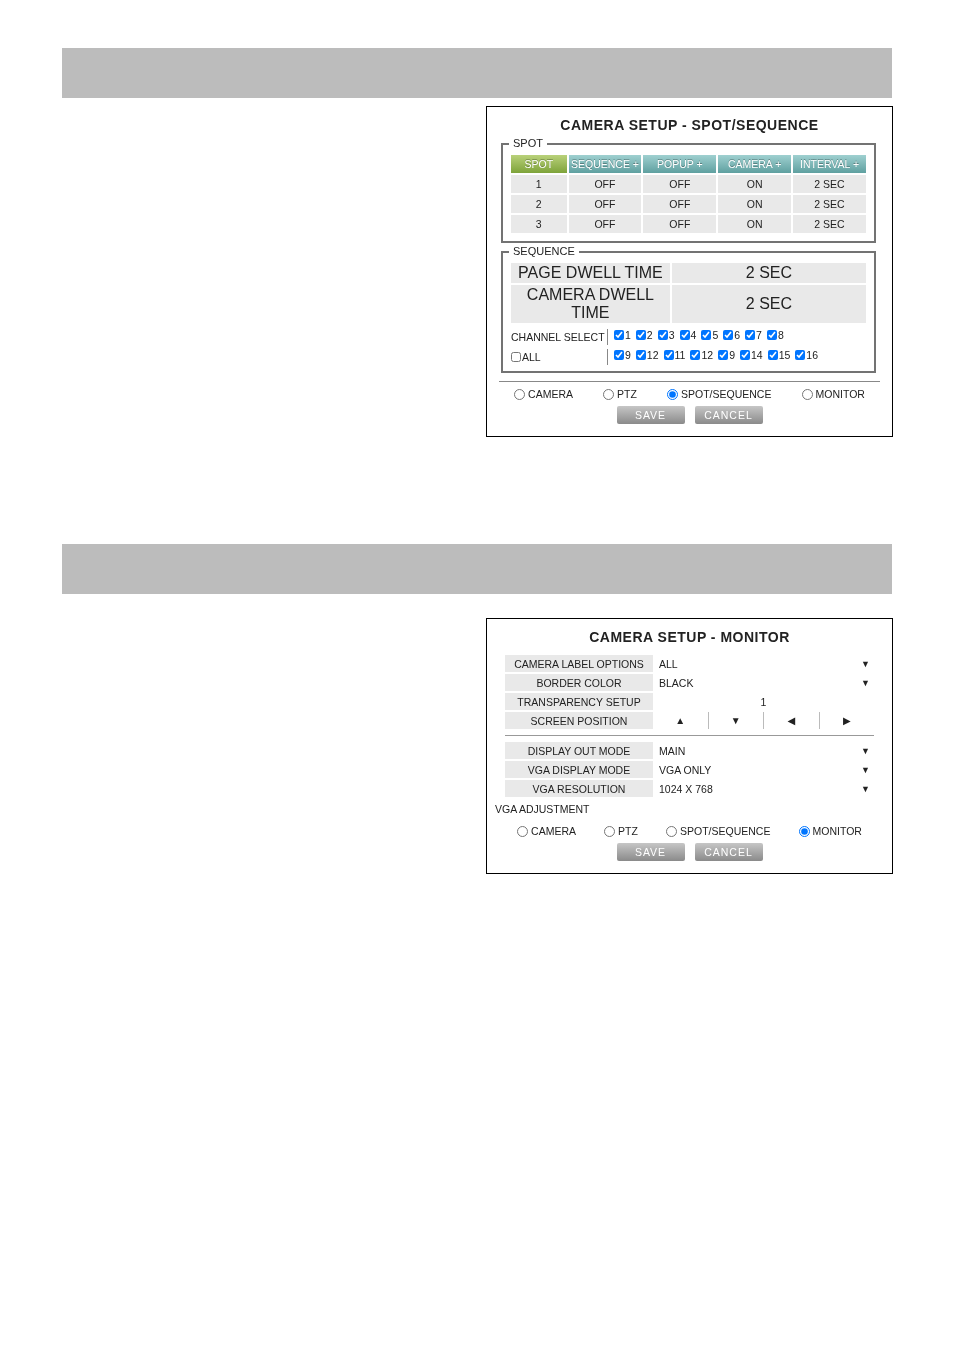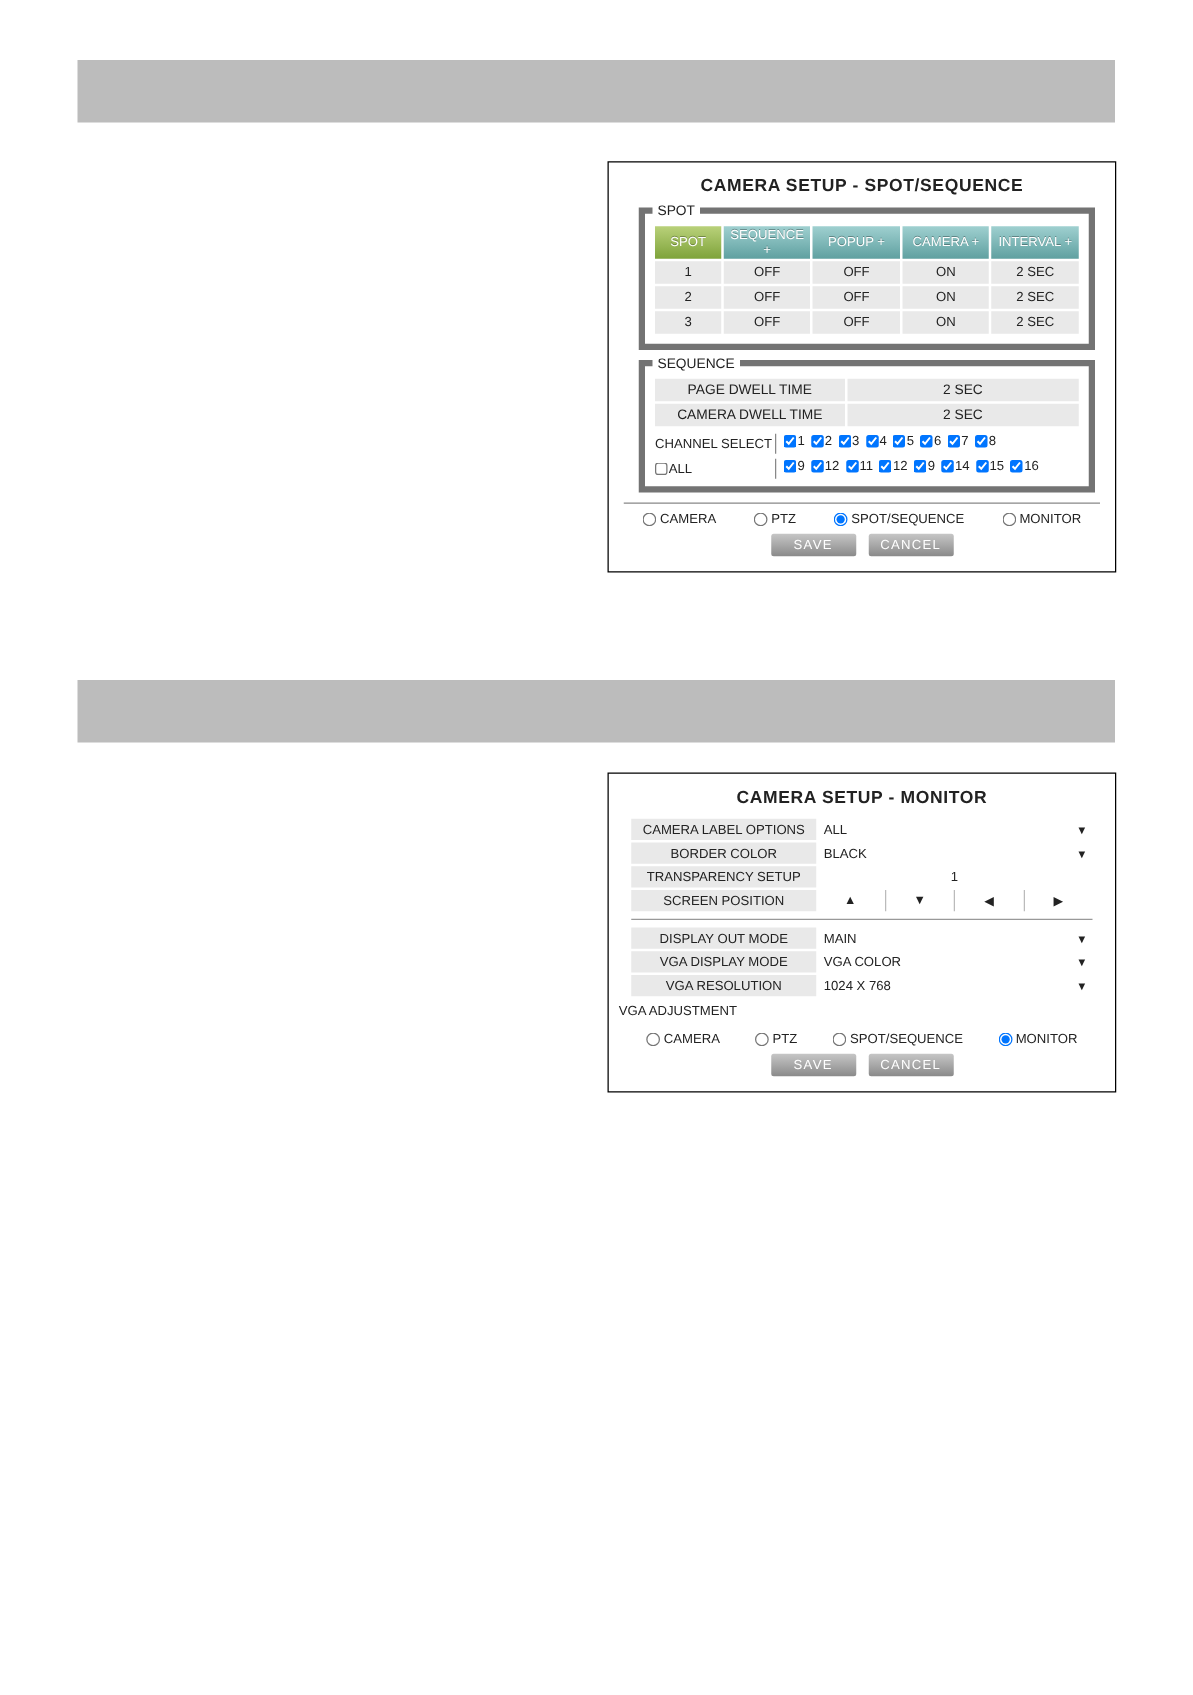--- a/index.html
+++ b/index.html
@@ -1,28 +1,28 @@
 <!DOCTYPE html>
 <html><head>
 <meta charset="utf-8">
 <style>
   html,body{margin:0;padding:0;background:#fff;font-family:Arial,Helvetica,sans-serif;color:#222;}
   .page{width:954px;height:1356px;position:relative;}
   .graybar{position:absolute;left:62px;width:830px;height:50px;background:#bcbcbc;}
   .panel{position:absolute;left:486px;width:407px;border:1px solid #000;background:#fff;box-sizing:border-box;padding:8px 8px 12px 8px;}
   .panel-title{text-align:center;font-weight:600;font-size:14px;letter-spacing:.5px;margin:2px 0 10px 0;font-family:'Segoe UI',Arial,sans-serif;}
-  .fieldset{position:relative;border:5px solid #737373;margin:6px 8px 8px 16px;padding:8px 6px 6px 6px;font-size:11px;}
+  .fieldset{position:relative;border:2px solid #737373;margin:6px 8px 8px 6px;padding:8px 6px 6px 6px;font-size:11px;}
   .legend{position:absolute;top:-8px;left:6px;background:#fff;padding:0 4px;font-size:11px;}
   .tbl{width:100%;border-collapse:separate;border-spacing:2px;font-size:10.5px;}
   .tbl th,.tbl td{height:16px;text-align:center;vertical-align:middle;}
   .tbl th{color:#fff;font-weight:500;text-shadow:0 -1px 0 rgba(0,0,0,.3);}
   .th-a{background:linear-gradient(#b9d17a,#7ea33a);}
   .th-b{background:linear-gradient(#9fd0d0,#5fa0a0);}
   .tbl td{background:#e9e9e9;}
-  .pair{width:100%;border-collapse:separate;border-spacing:2px;font-size:11px;}
+  .pair{width:100%;border-collapse:separate;border-spacing:2px;font-size:16px;}
   .pair td{background:#e9e9e9;height:16px;text-align:center;vertical-align:middle;}
   .pair .lbl{width:45%;}
   .chanrow{display:flex;align-items:flex-start;font-size:10.5px;margin-top:4px;}
   .chanlbl{width:96px;text-align:left;padding-left:2px;border-right:1px solid #888;height:16px;display:flex;align-items:center;}
   .chanlist{display:flex;flex-wrap:wrap;gap:4px 5px;padding-left:6px;flex:1;}
   .chk{display:inline-flex;align-items:center;gap:1px;font-size:10.5px;}
   .chk input{width:10px;height:10px;margin:0;}
   .radiorow{display:flex;justify-content:space-around;align-items:center;font-size:10.5px;margin:8px 4px 4px 4px;border-top:1px solid #888;padding-top:6px;}
   .radiorow label{display:flex;align-items:center;gap:3px;}
   .radiorow input{width:11px;height:11px;margin:0;}
@@ -44,21 +44,21 @@
   .radiorow2 label{display:flex;align-items:center;gap:3px;}
   .radiorow2 input{width:11px;height:11px;margin:0;}
 </style>
 </head>
 <body>
 
 <div class="page">
   <div class="graybar" style="top:48px"></div>
   <div class="graybar" style="top:544px"></div>
 
-  <div class="panel" style="top:129px">
+  <div class="panel" style="top:106px">
     <div class="panel-title">CAMERA SETUP - SPOT/SEQUENCE</div>
 
     <div class="fieldset">
       <span class="legend">SPOT</span>
       <table class="tbl">
         <tbody>
             <tr>
           <th class="th-a" style="width:16%">SPOT</th>
           <th class="th-b" style="width:21%">SEQUENCE +</th>
           <th class="th-b" style="width:21%">POPUP +</th>
@@ -246,21 +246,21 @@
     <div class="mrow">
       <div class="mhdr mlabel">DISPLAY OUT MODE</div>
       <div class="mvalue">
           <span>MAIN</span>
           <span class="dropcaret">▼</span>
         </div>
     </div>
     <div class="mrow">
       <div class="mhdr mlabel">VGA DISPLAY MODE</div>
       <div class="mvalue">
-          <span>VGA COLOR</span>
+          <span>VGA ONLY</span>
           <span class="dropcaret">▼</span>
         </div>
     </div>
     <div class="mrow">
       <div class="mhdr mlabel">VGA RESOLUTION</div>
       <div class="mvalue">
           <span>1024 X 768</span>
           <span class="dropcaret">▼</span>
         </div>
     </div>

